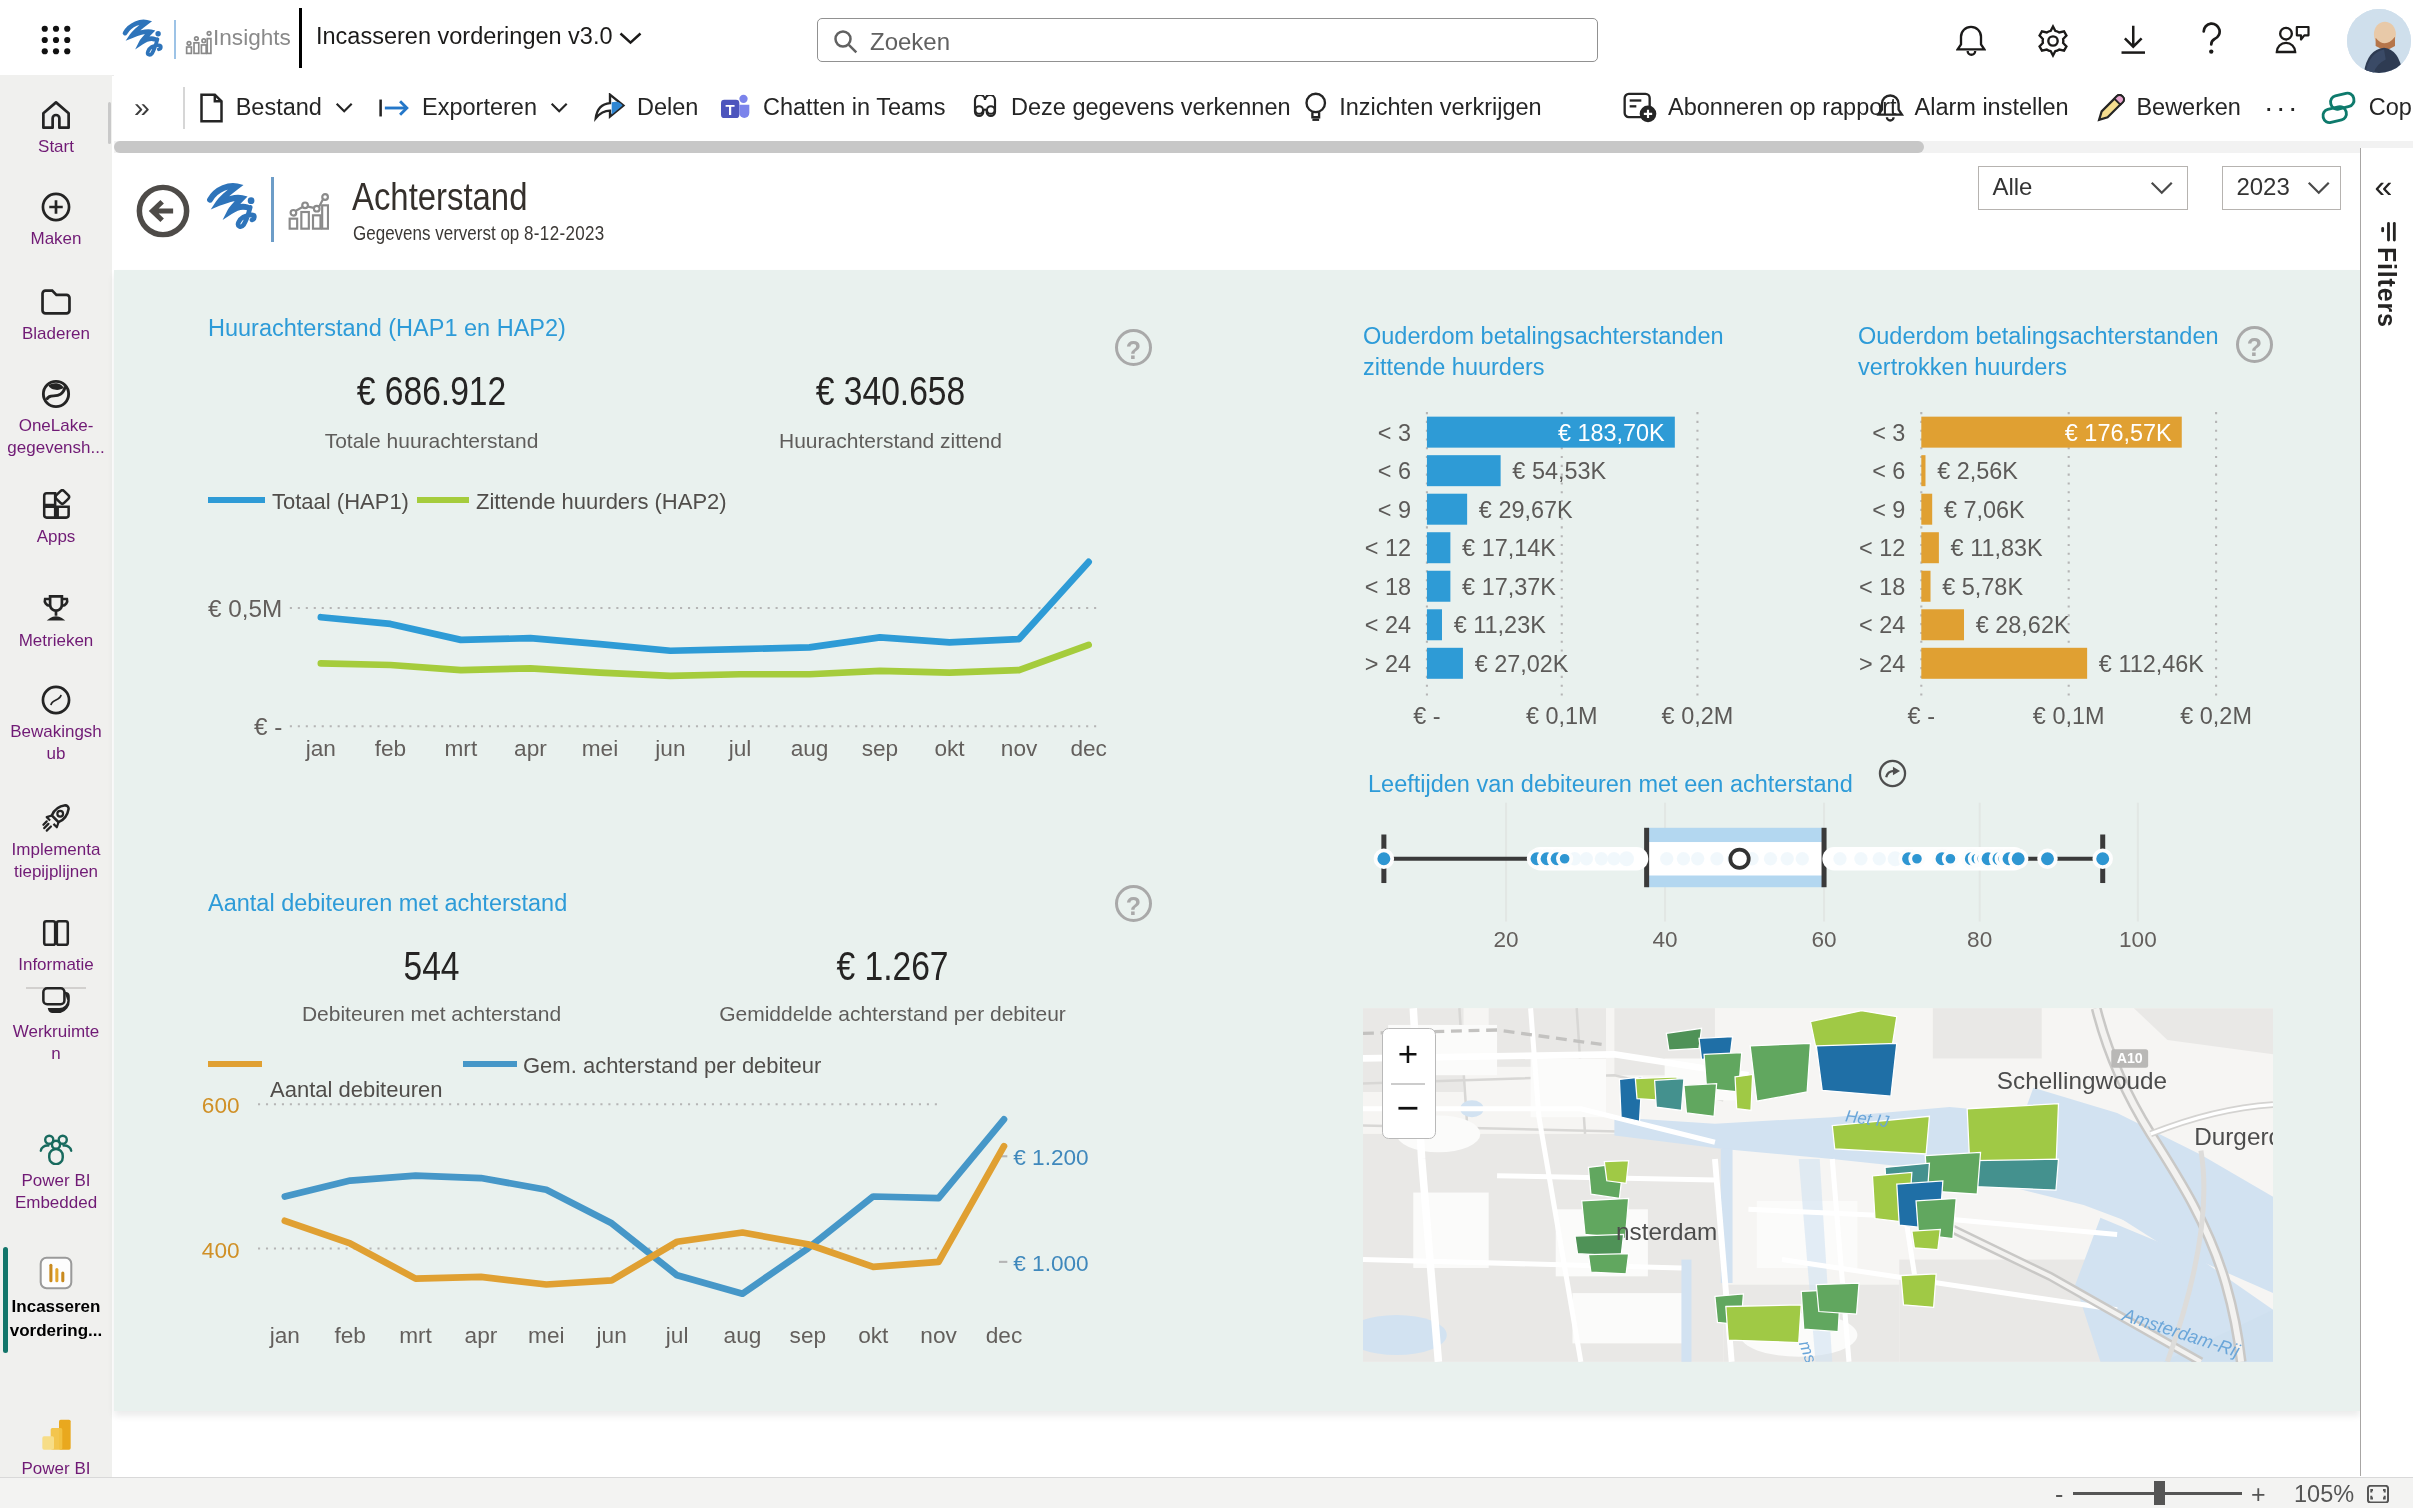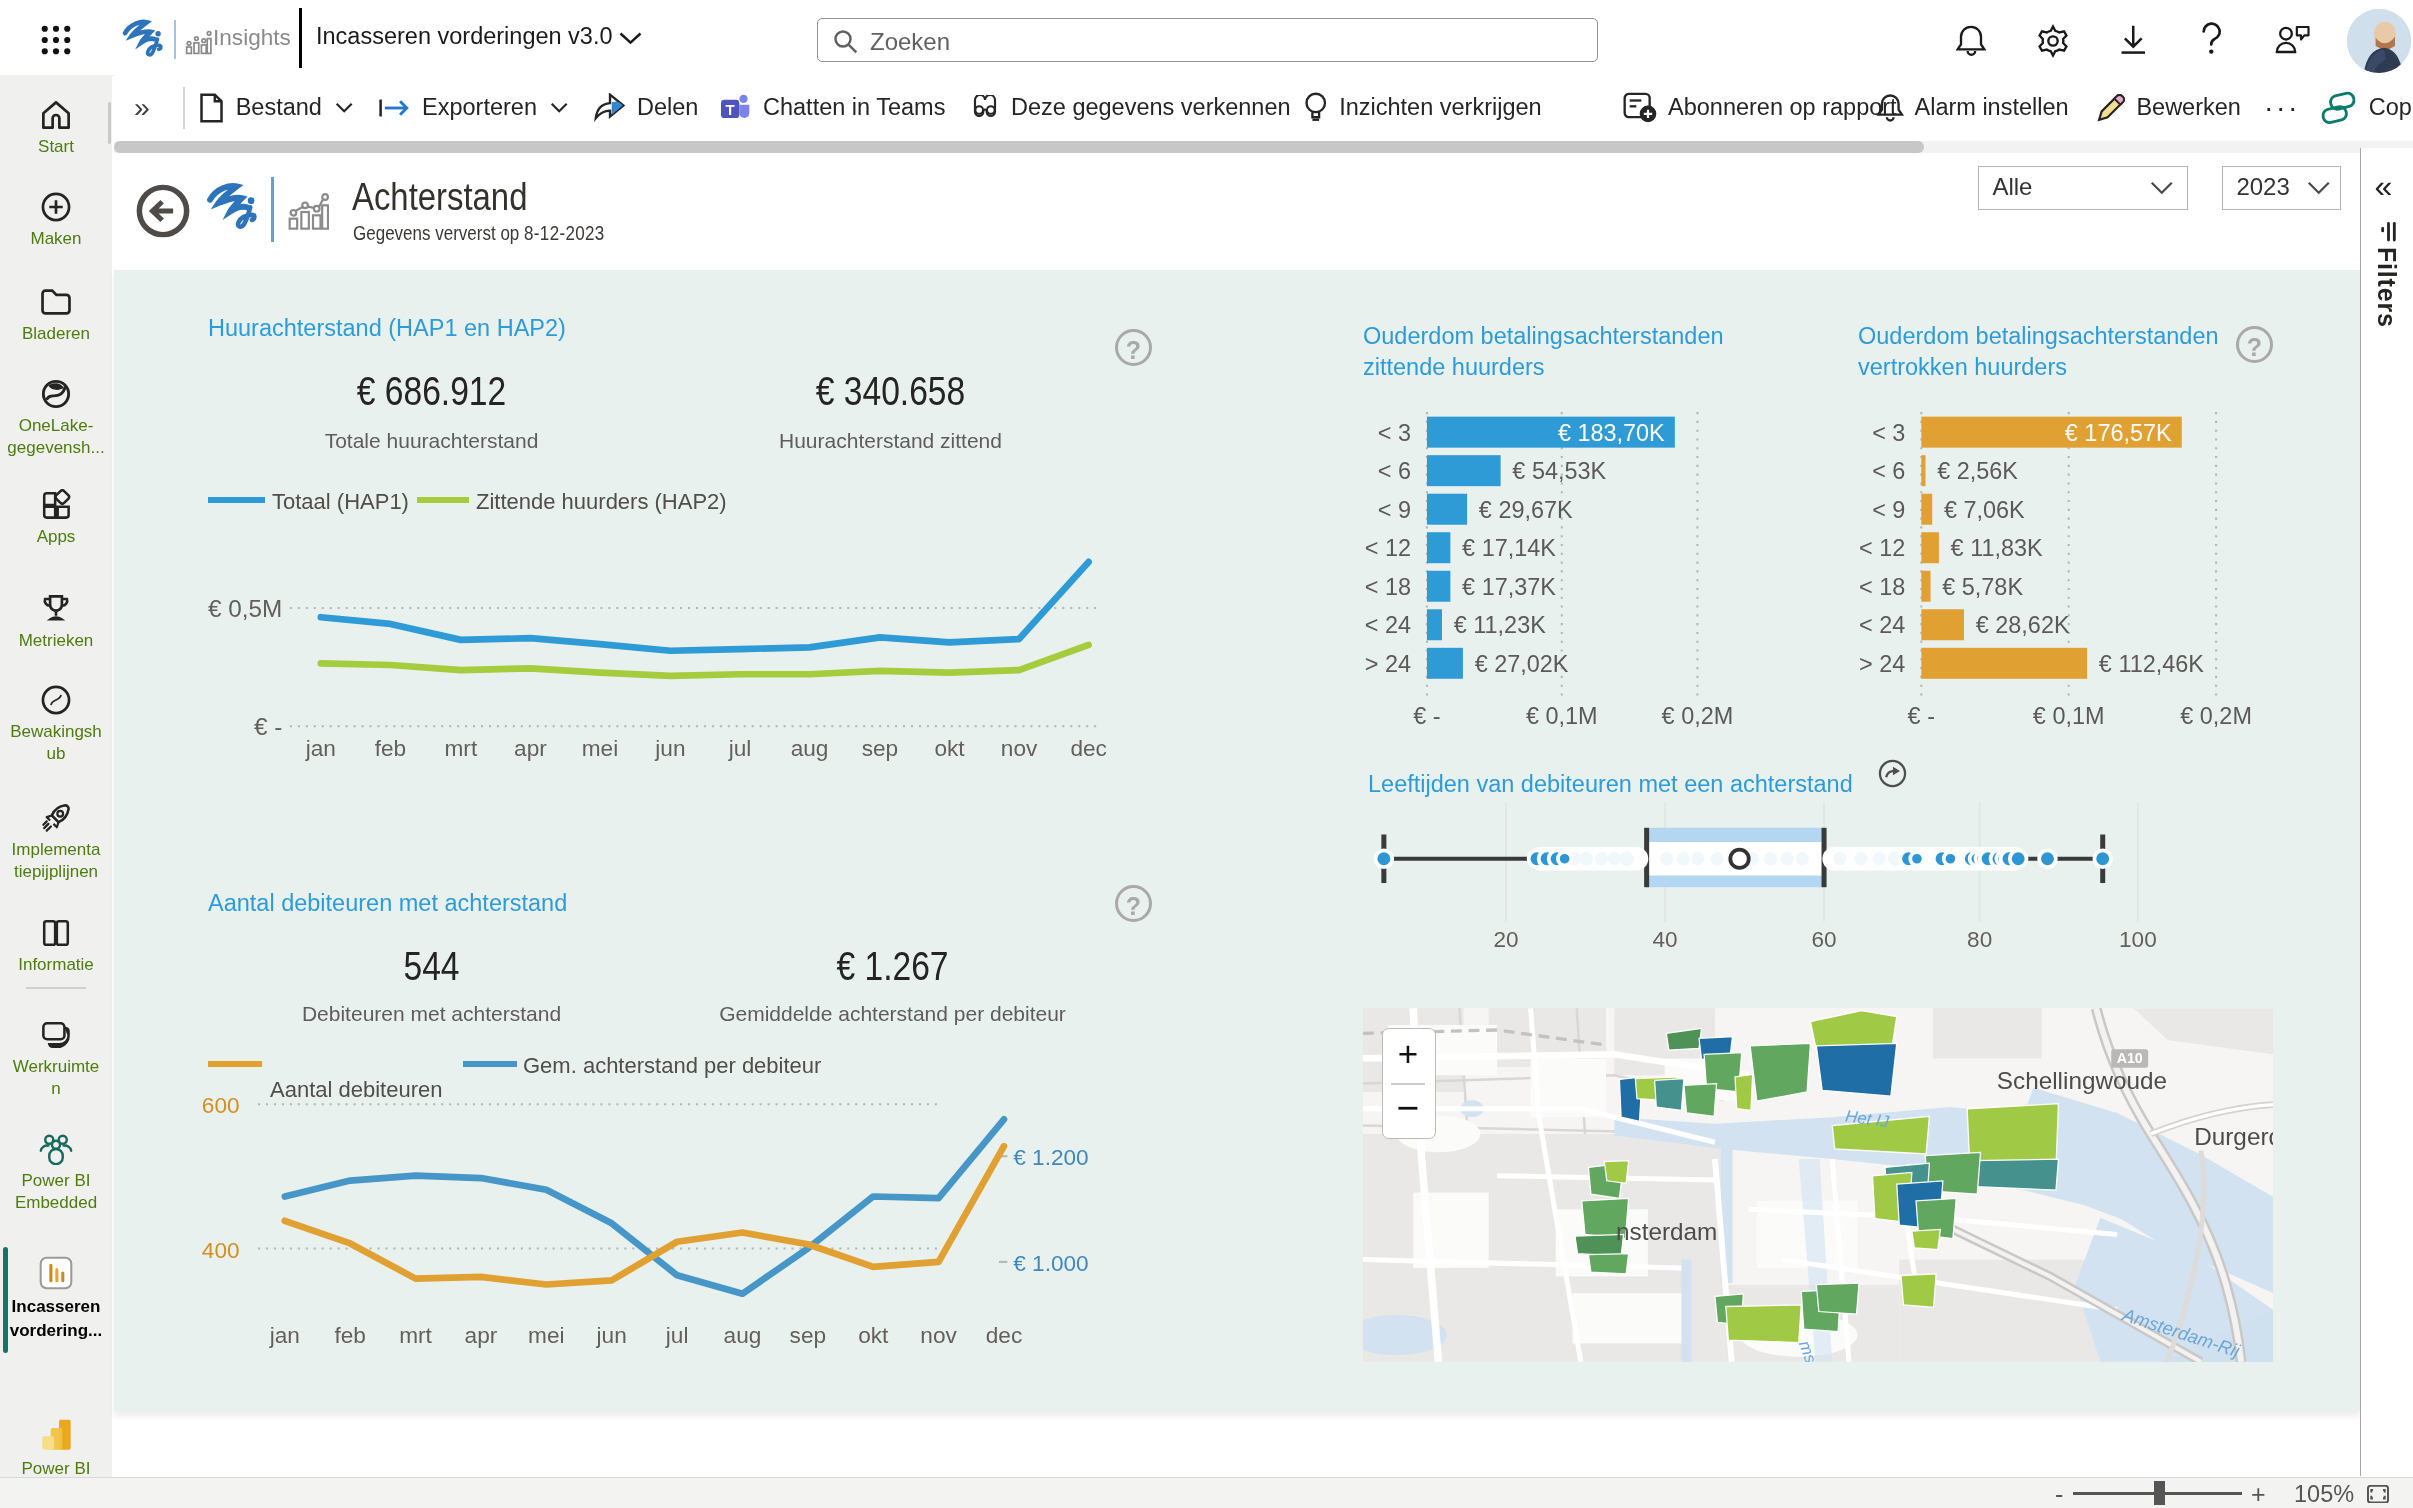--- a/index.html
+++ b/index.html
@@ -10,21 +10,21 @@
   .topbar{position:absolute;left:0;top:0;width:2413px;height:75px;background:#fff;border-bottom:1.7px solid #ececec;}
   .searchbox{position:absolute;left:817px;top:18.4px;width:781px;height:44px;border:1.7px solid #919191;border-radius:5px;background:#fff;box-sizing:border-box;}
   .searchbox span.q{position:absolute;left:52px;top:8.4px;font-size:24px;color:#616161;}
   
   .toolbar{position:absolute;left:114px;top:75px;width:2300px;height:65px;background:#fff;}
   .titem{position:absolute;top:0;height:65px;display:flex;align-items:center;font-size:23.5px;color:#252525;white-space:nowrap;}
   .hsb-track{position:absolute;left:114px;top:141px;width:2300px;height:11.7px;background:#f2f2f2;}
   .hsb-thumb{position:absolute;left:0;top:0;width:1810px;height:11.7px;background:#c7c7c7;border-radius:5.9px;}
   
   .sidebar{position:absolute;left:0;top:75px;width:112px;height:1433px;background:#f0f0ee;}
-  .sb-item{position:absolute;left:0;width:112px;text-align:center;color:#4d7c0f;font-size:17px;line-height:21px;}
+  .sb-item{position:absolute;left:0;width:112px;text-align:center;color:#701a75;font-size:17px;line-height:21px;}
   .sb-item svg{display:block;margin:0 auto 5px auto;}
   
   .rheader{position:absolute;left:114px;top:153px;width:2300px;height:117px;background:#fff;}
   .ddl{position:absolute;height:44px;border:1.7px solid #b6b3b0;background:#fff;box-sizing:border-box;font-size:24px;color:#333;}
   
   .canvas{position:absolute;left:114px;top:270px;width:2246px;height:1141px;background:#e9f1ee;box-shadow:0 5px 6.7px rgba(0,0,0,0.08);}
   .vtitle{position:absolute;font-size:23.5px;color:#2d9bd8;white-space:nowrap;}
   .kpi-num{position:absolute;font-size:40px;color:#252423;text-align:center;width:503px;margin-left:-251px;transform:scaleX(0.84);white-space:nowrap;}
   .kpi-lab{position:absolute;font-size:21px;color:#5f5d5b;text-align:center;width:503px;margin-left:-251px;white-space:nowrap;}
   .qmark{position:absolute;width:37px;height:37px;border:3.4px solid #a9a9a9;border-radius:50%;color:#a9a9a9;font-size:25px;font-weight:bold;text-align:center;line-height:37px;box-sizing:border-box;}
@@ -270,21 +270,21 @@
       Implementa<br>tiepijplijnen
     </div>
     <div class="sb-item" style="top:842px;">
       <svg width="32" height="32" viewBox="0 0 38 38">
           <rect x="5" y="5" width="13" height="28" rx="2.5" fill="none" stroke="#242424" stroke-width="3"></rect>
           <rect x="20" y="5" width="13" height="28" rx="2.5" fill="none" stroke="#242424" stroke-width="3"></rect>
         </svg>
       Informatie
     </div>
     <div class="abs" style="left:26px;top:912px;width:60px;height:1.7px;background:#d2d0ce;"></div>
-    <div class="sb-item" style="top:944px;line-height:22px;">
+    <div class="sb-item" style="top:909px;line-height:22px;">
       <svg width="32" height="32" viewBox="0 0 38 38">
           <rect x="4" y="5" width="25" height="19" rx="4.5" fill="none" stroke="#242424" stroke-width="3"></rect>
           <path d="M31 11 a4 4 0 0 1 3 4 v4 a11 11 0 0 1 -11 11 h-12 a4 4 0 0 0 4 3 h9 A13.5 13.5 0 0 0 34 19.5 Z" fill="none" stroke="#242424" stroke-width="2.8"></path>
         </svg>
       Werkruimte<br>n
     </div>
     <div class="sb-item" style="top:1058px;line-height:22px;">
       <svg width="34" height="32" viewBox="0 0 40 38">
           <circle cx="12" cy="8" r="4.8" fill="none" stroke="#186a5e" stroke-width="2.9"></circle>
           <circle cx="28" cy="8" r="4.8" fill="none" stroke="#186a5e" stroke-width="2.9"></circle>

